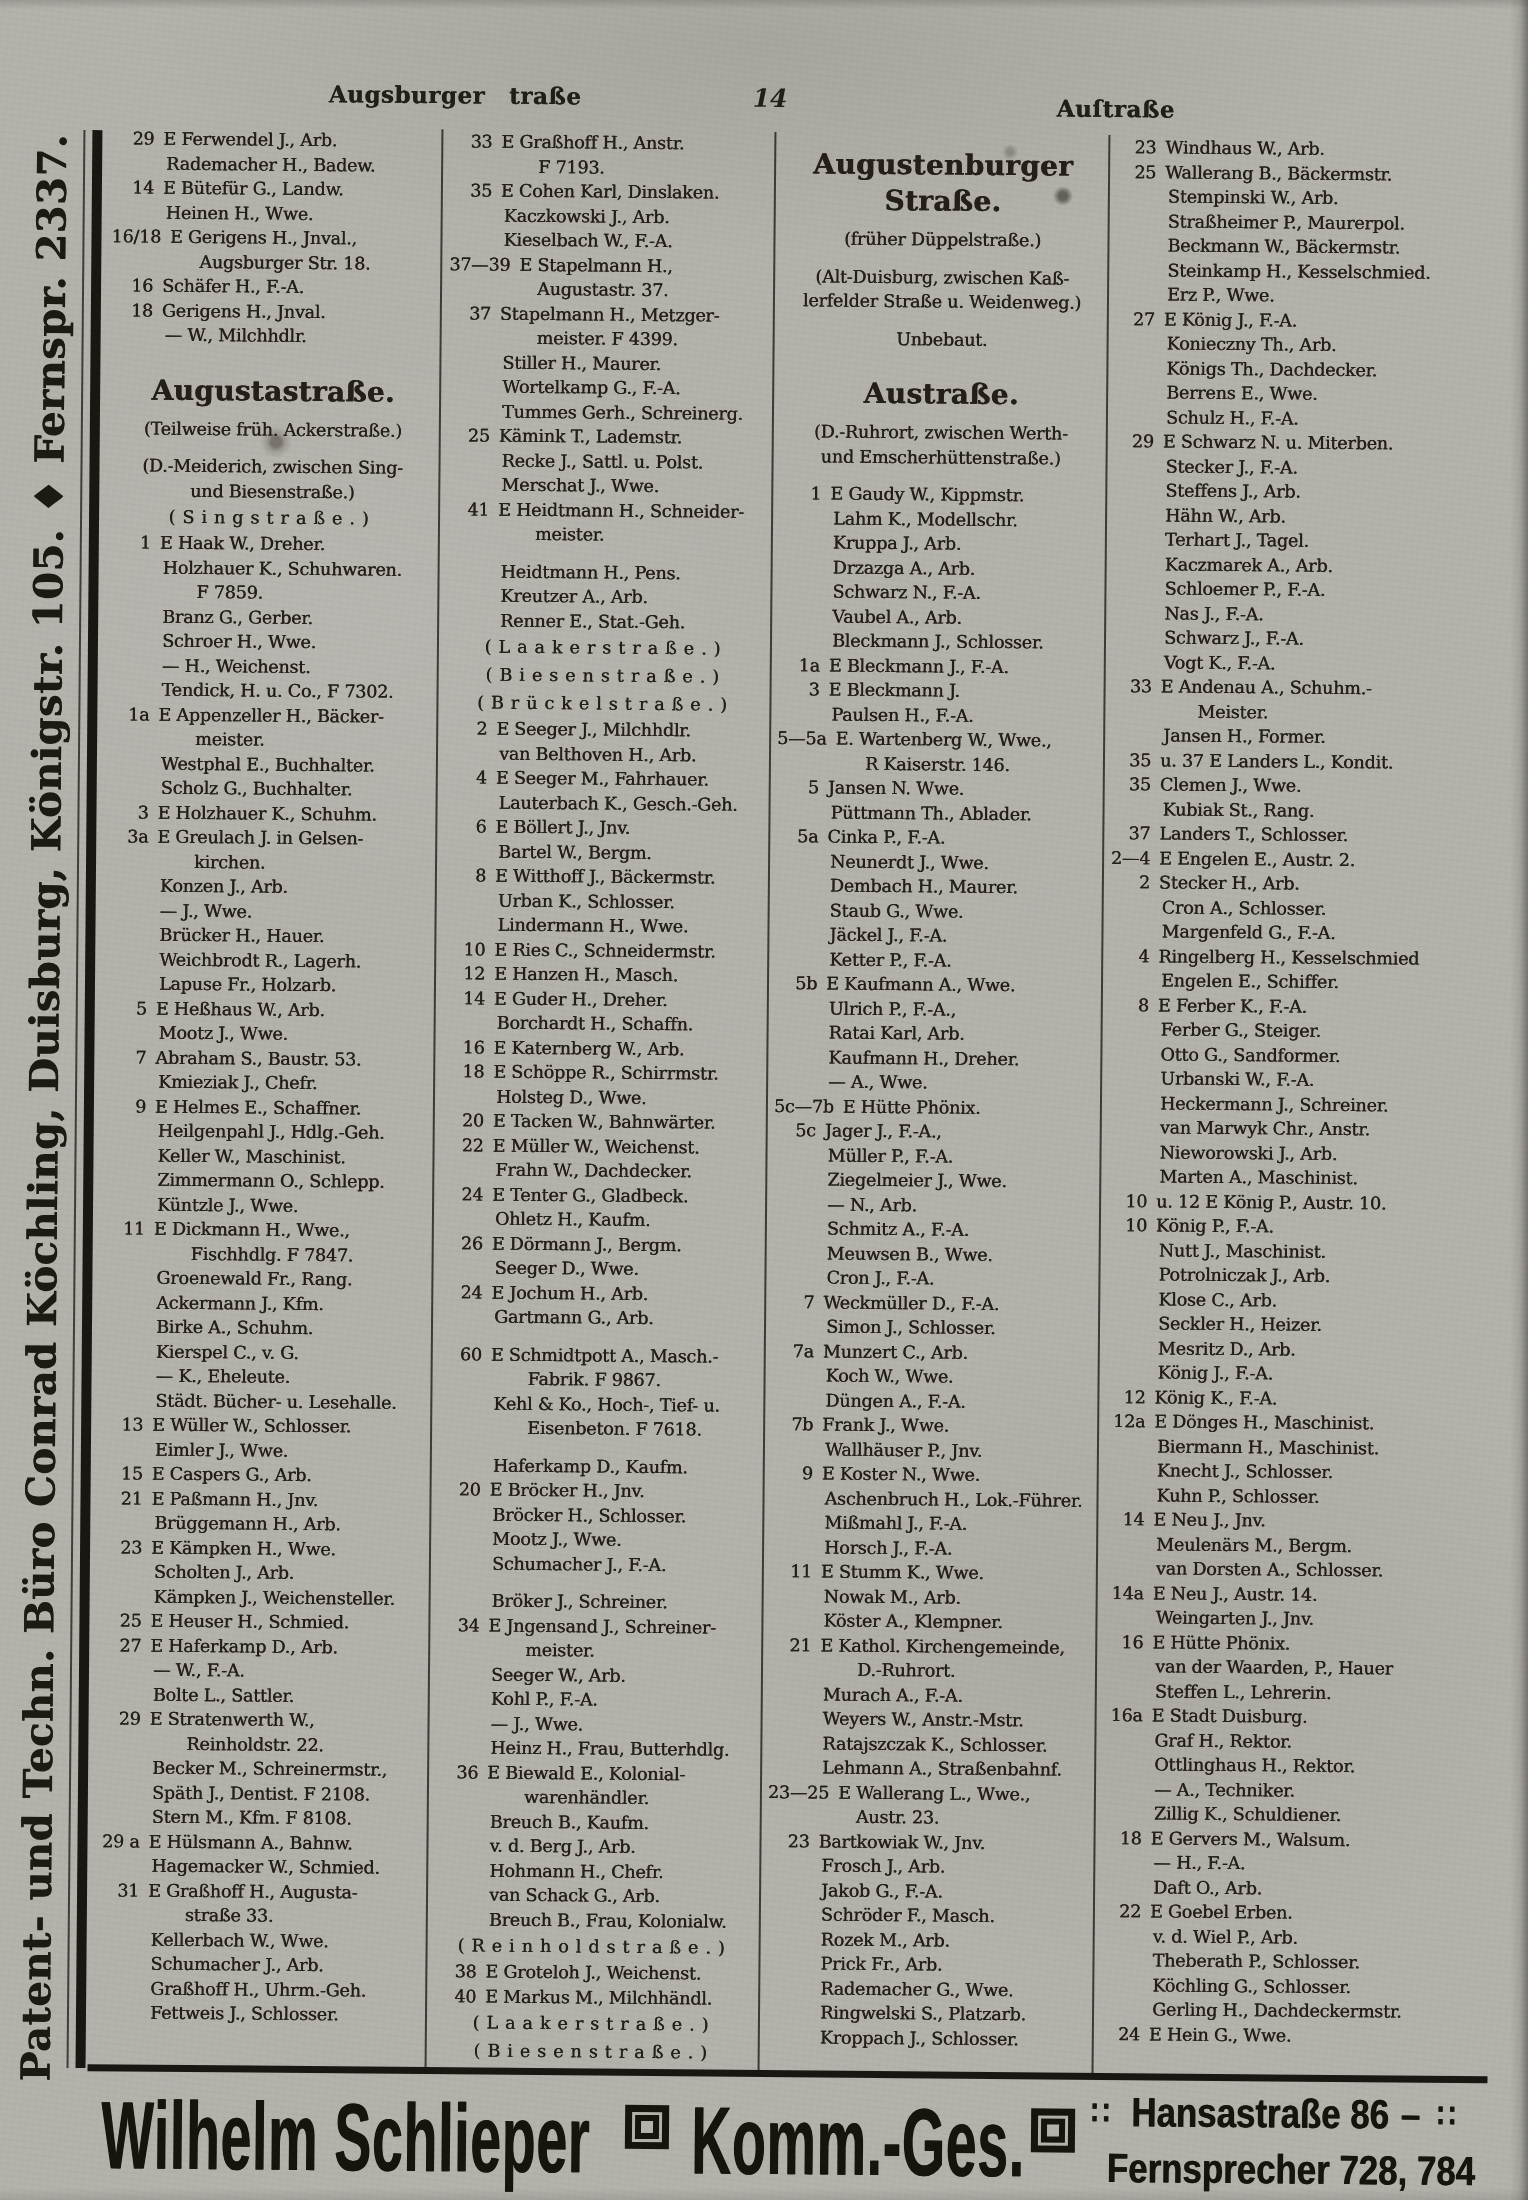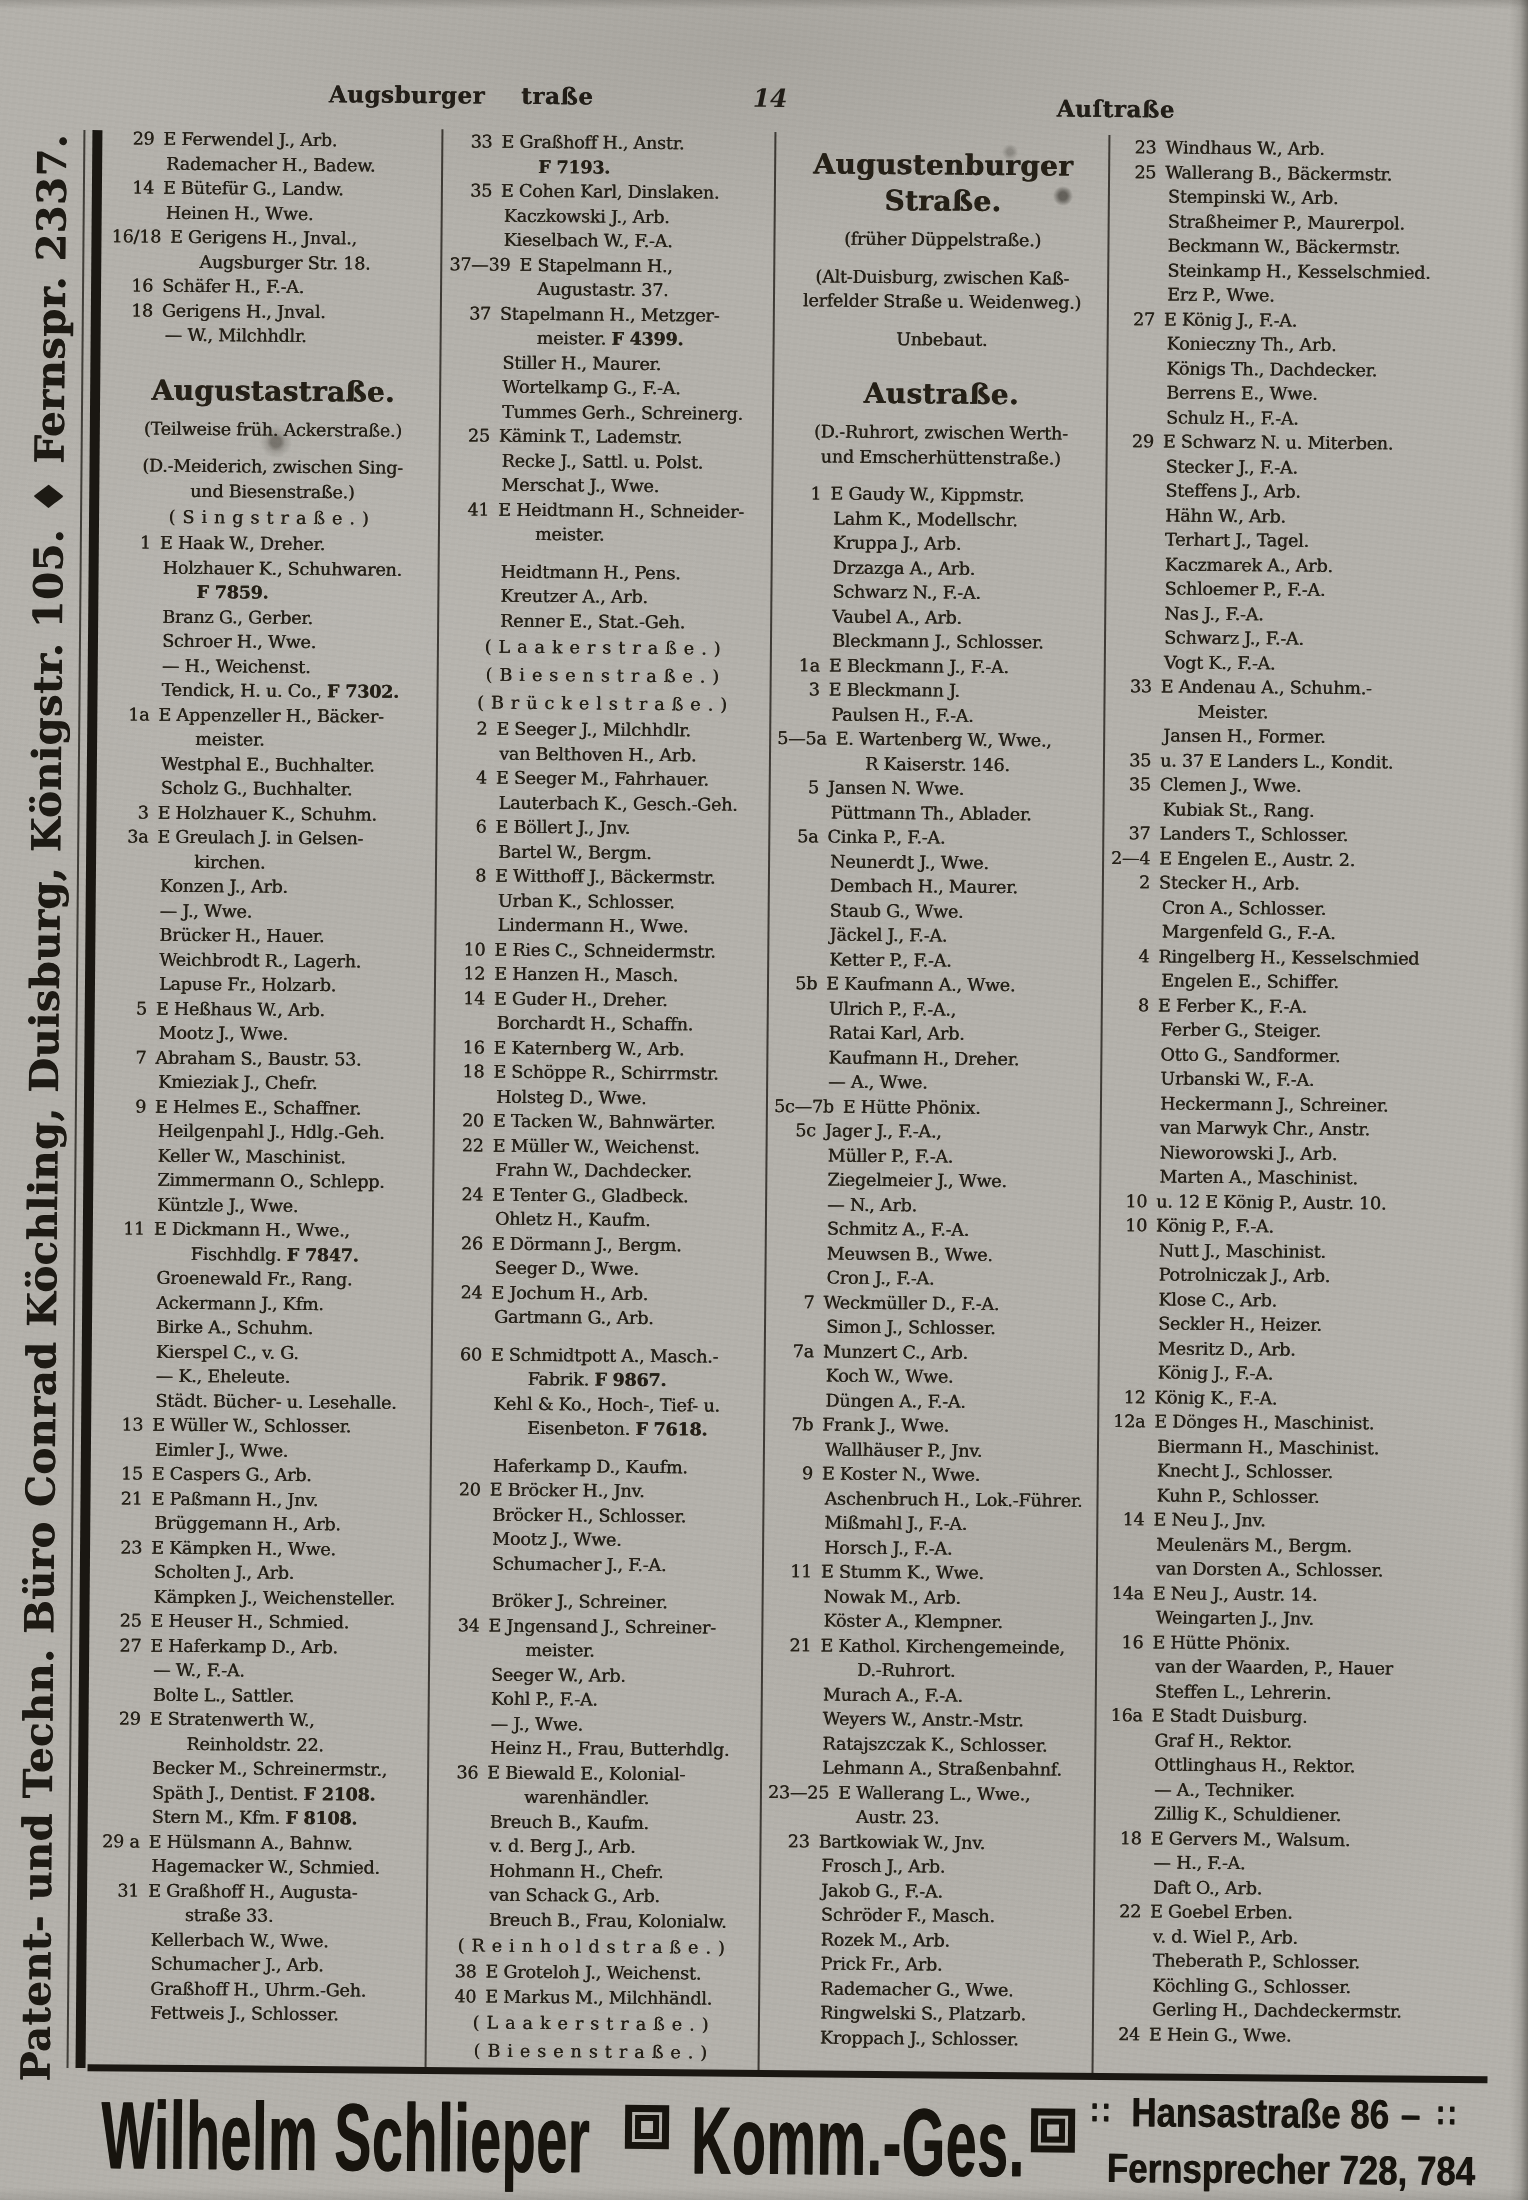--- a/index.html
+++ b/index.html
@@ -22,21 +22,21 @@
       linear-gradient(to top, rgba(42,40,35,0.12), transparent 12px),
       repeating-linear-gradient(7deg, rgba(0,0,0,0.018) 0 2px, transparent 2px 6px),
       repeating-linear-gradient(97deg, rgba(255,255,255,0.02) 0 3px, transparent 3px 7px),
       #b4b1ab;
   }
   .scan { position:absolute; inset:0; transform:rotate(0.5deg); transform-origin:50% 50%; color:#221e18; }
 
   
   .hdr { position:absolute; font-size:23px; font-weight:bold; letter-spacing:0.5px; text-shadow:0.4px 0 currentColor; }
   .hdr-left  { left:320px; top:84px; }
-  .hdr-left .w2 { margin-left:36px; }
+  .hdr-left .w2 { margin-left:24px; }
   .hdr-num   { position:absolute; left:744px; top:84px; font-size:25px; font-style:italic; font-weight:bold; }
   .hdr-right { left:1048px; top:92px; }
 
   
   .vrule, .hrule { position:absolute; background:#1a1712; }
   .vr-thin  { left:75px;  top:136px; width:2px;  height:1938px; background:rgba(26,23,18,0.75); }
   .vr-thick { left:84px;  top:136px; width:10px; height:1938px; }
   .sep { width:2px; top:132px; height:1942px; background:rgba(28,24,19,0.78); }
   .sep1 { left:433px; } .sep2 { left:766px; } .sep3 { left:1100px; }
   .banner-rule { left:96px; top:2070px; width:1400px; height:7px; }
@@ -60,21 +60,21 @@
   .ln { display:flex; }
   .ln .no { flex:none; min-width:42px; text-align:right; padding-right:9px; white-space:nowrap; }
   .ln .tx { flex:1; }
   .r { padding-left:54px; }
   .w { padding-left:88px; }
   .h { text-align:center; font-size:28px; font-weight:bold; line-height:36px;
        margin:12px 0 8px; letter-spacing:0.3px; text-shadow:0.6px 0 currentColor; }
   .c { text-align:center; }
   .s { text-align:center; letter-spacing:7px; line-height:28px; }
   .gap { height:13px; }
-  .col b { font-weight:700; }
+  .col b { font-weight:400; }
 
   
   .sans { font-family:"Liberation Sans", sans-serif; font-weight:700; color:#17140e; }
   .banner-name { position:absolute; left:110px; top:2086px; font-size:96px;
                  transform:scaleX(0.58); transform-origin:0 0; letter-spacing:1px;
                  text-shadow:1px 0 currentColor; white-space:nowrap; }
   .banner-type { position:absolute; left:700px; top:2086px; font-size:96px;
                  transform:scaleX(0.58); transform-origin:0 0; letter-spacing:1px;
                  text-shadow:1px 0 currentColor; white-space:nowrap; }
   .sq { position:absolute; width:30px; height:30px; border:7px solid #17140e; }

